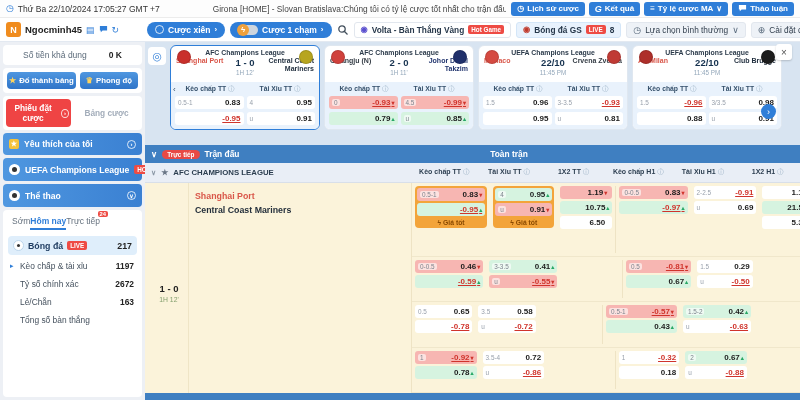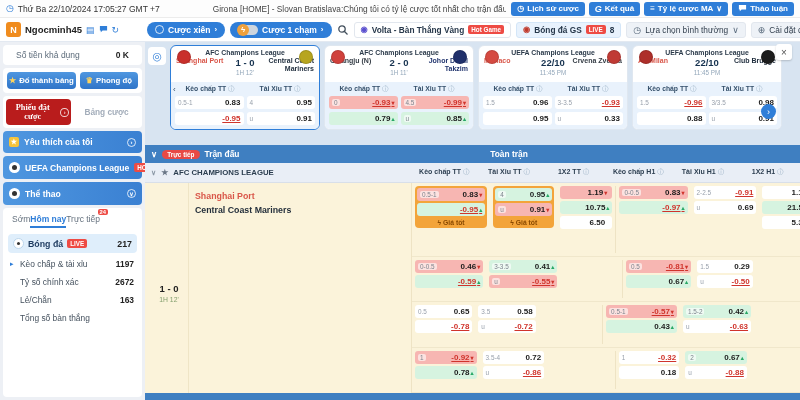--- a/index.html
+++ b/index.html
@@ -41,32 +41,32 @@
                 font-size:8.3px; color:#26374a; font-weight:bold; display:flex; gap:4px;
                 align-items:center; white-space:nowrap; cursor:pointer; }
   .gs-pill { background:#e8f2fd; border-color:#d4e6f8; }
   .red-badge { background:#ee4b44; color:#fff; font-size:6.3px; border-radius:2px; padding:1px 3px; font-weight:bold; }
   .soft { background:#eef2f7; border-color:#e2e7ee; font-weight:normal; color:#33404f; }
   .gray-ico { color:#5a6b7d; font-size:9px; }
 
   
   .sidebar { position:absolute; left:0; top:42px; width:145px; bottom:0; background:#edf0f5;
              padding:3px; display:flex; flex-direction:column; gap:3px; overflow:hidden; }
-  .sb-card { background:#fff; border-radius:4px; padding:5px 13px; }
+  .sb-card { background:#fff; border-radius:4px; padding:5px 20px; }
   .bal-row { display:flex; justify-content:space-between; font-size:8.5px; color:#5c6b7a; }
   .bal-val { font-weight:bold; color:#222;margin-left:16px; }
   .btn-row { display:flex; gap:4px; background:#fff; border-radius:4px; padding:4px; }
   .sb-btn { flex:1; background:linear-gradient(#4f97e0,#2f74c8); color:#fff; border-radius:4px;
             padding:4px 2px; font-size:7.8px; font-weight:bold; display:flex; align-items:center;
             justify-content:center; gap:3px; cursor:pointer; white-space:nowrap; }
   .gold { color:#ffd35c; font-size:8px; }
   .slip-tabs { display:flex; background:#fff; border-radius:4px; padding:3px; gap:3px; }
   .slip-tab { flex:1; text-align:center; font-size:8.3px; font-weight:bold; color:#a3adba;
               padding:4px 2px; border-radius:4px; cursor:pointer; display:flex; align-items:center; justify-content:center; gap:3px; }
-  .slip-tab.active { background:#b91c1c; color:#fff;font-family:Liberation Serif, serif; }
+  .slip-tab.active { background:#ef4444; color:#fff; }
   .ring-dark { width:9px; height:9px; border:1px solid rgba(255,255,255,.8); border-radius:50%;
                font-size:6px; display:flex; align-items:center; justify-content:center; }
   .sb-bar { background:linear-gradient(90deg,#4f97e0,#3a80d2); border-radius:4px; color:#fff;
             font-weight:bold; font-size:8.6px; padding:6px 6px; display:flex; align-items:center;
             gap:5px; cursor:pointer; white-space:nowrap; }
   .sb-bar .chev { margin-left:auto; }
   .fav-ico { width:10px; height:10px; background:#f5c33b; border-radius:2px; color:#fff; font-size:7px;
              text-align:center; line-height:10px; }
   .ball { width:11px; height:11px; border-radius:50%; background:#fff; position:relative; flex-shrink:0; }
   .ball::after { content:""; position:absolute; inset:3px; background:#333; border-radius:50%; }
@@ -439,21 +439,21 @@
               </div>
               <div class="cell">
                 <span class="pfx">3-3.5</span>
                 <span class="val neg">-0.93</span>
               </div>
               <div class="cell">
                 <span class="val">0.95</span>
               </div>
               <div class="cell">
                 <span class="pfx">u</span>
-                <span class="val">0.33</span>
+                <span class="val">0.81</span>
               </div>
             </div>
           </div>
         </div>
         <div class="card">
           <div class="card-head">
             <span class="logo h" style="background: rgb(174, 47, 42);"></span>
             <div class="card-league">UEFA Champions League</div>
             <span class="logo a" style="background: rgb(28, 28, 28);"></span>
           </div>

